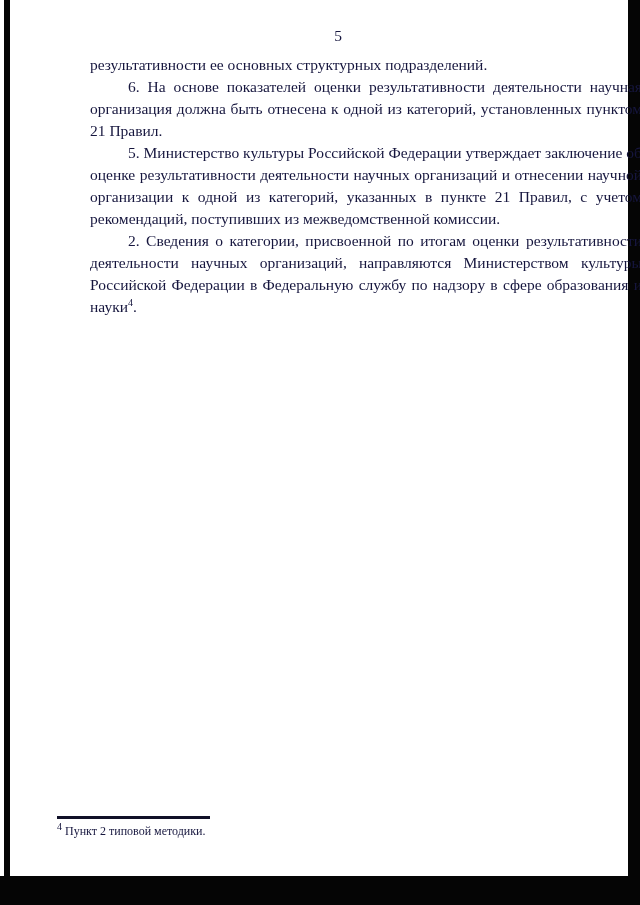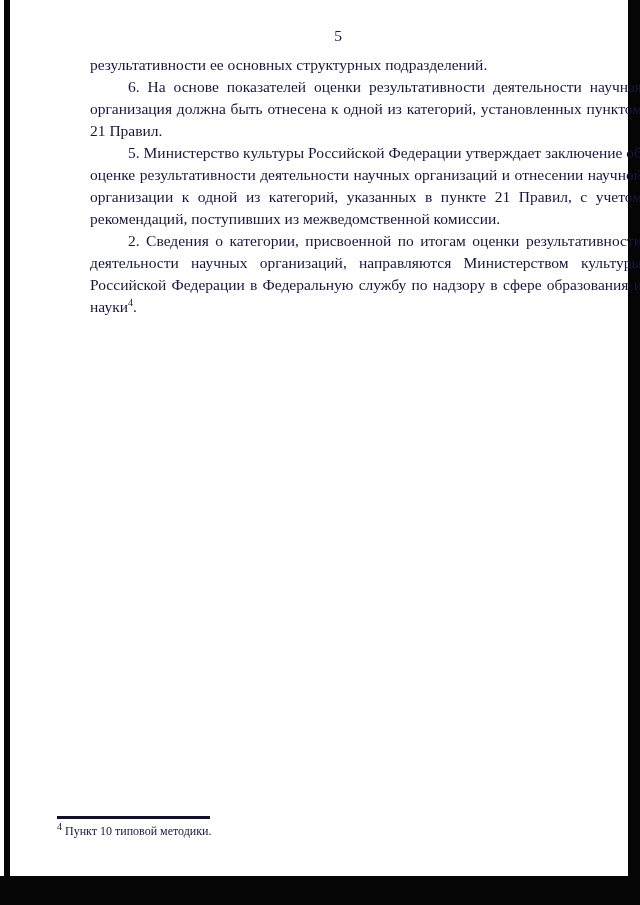--- a/index.html
+++ b/index.html
@@ -101,16 +101,16 @@
 
   <div class="body-text">
     <p class="cont">результативности ее основных структурных подразделений.</p>
     <p class="para">6. На основе показателей оценки результативности деятельности научная организация должна быть отнесена к одной из категорий, установленных пунктом 21 Правил.</p>
     <p class="para">5. Министерство культуры Российской Федерации утверждает заключение об оценке результативности деятельности научных организаций и отнесении научной организации к одной из категорий, указанных в пункте 21 Правил, с учетом рекомендаций, поступивших из межведомственной комиссии.</p>
     <p class="para"><span>2. Сведения о категории, присвоенной по итогам оценки результативности деятельности научных организаций, направляются Министерством культуры Российской Федерации в Федеральную службу по надзору в сфере образования и науки</span><sup>4</sup><span>.</span></p>
   </div>
 
   <div class="footnote">
     <div class="footnote-rule"></div>
-    <div class="footnote-text"><sup>4</sup><span> Пункт 10 типовой методики.</span></div>
+    <div class="footnote-text"><sup>4</sup><span> Пункт 2 типовой методики.</span></div>
   </div>
 
 </div>
 
 </body></html>

